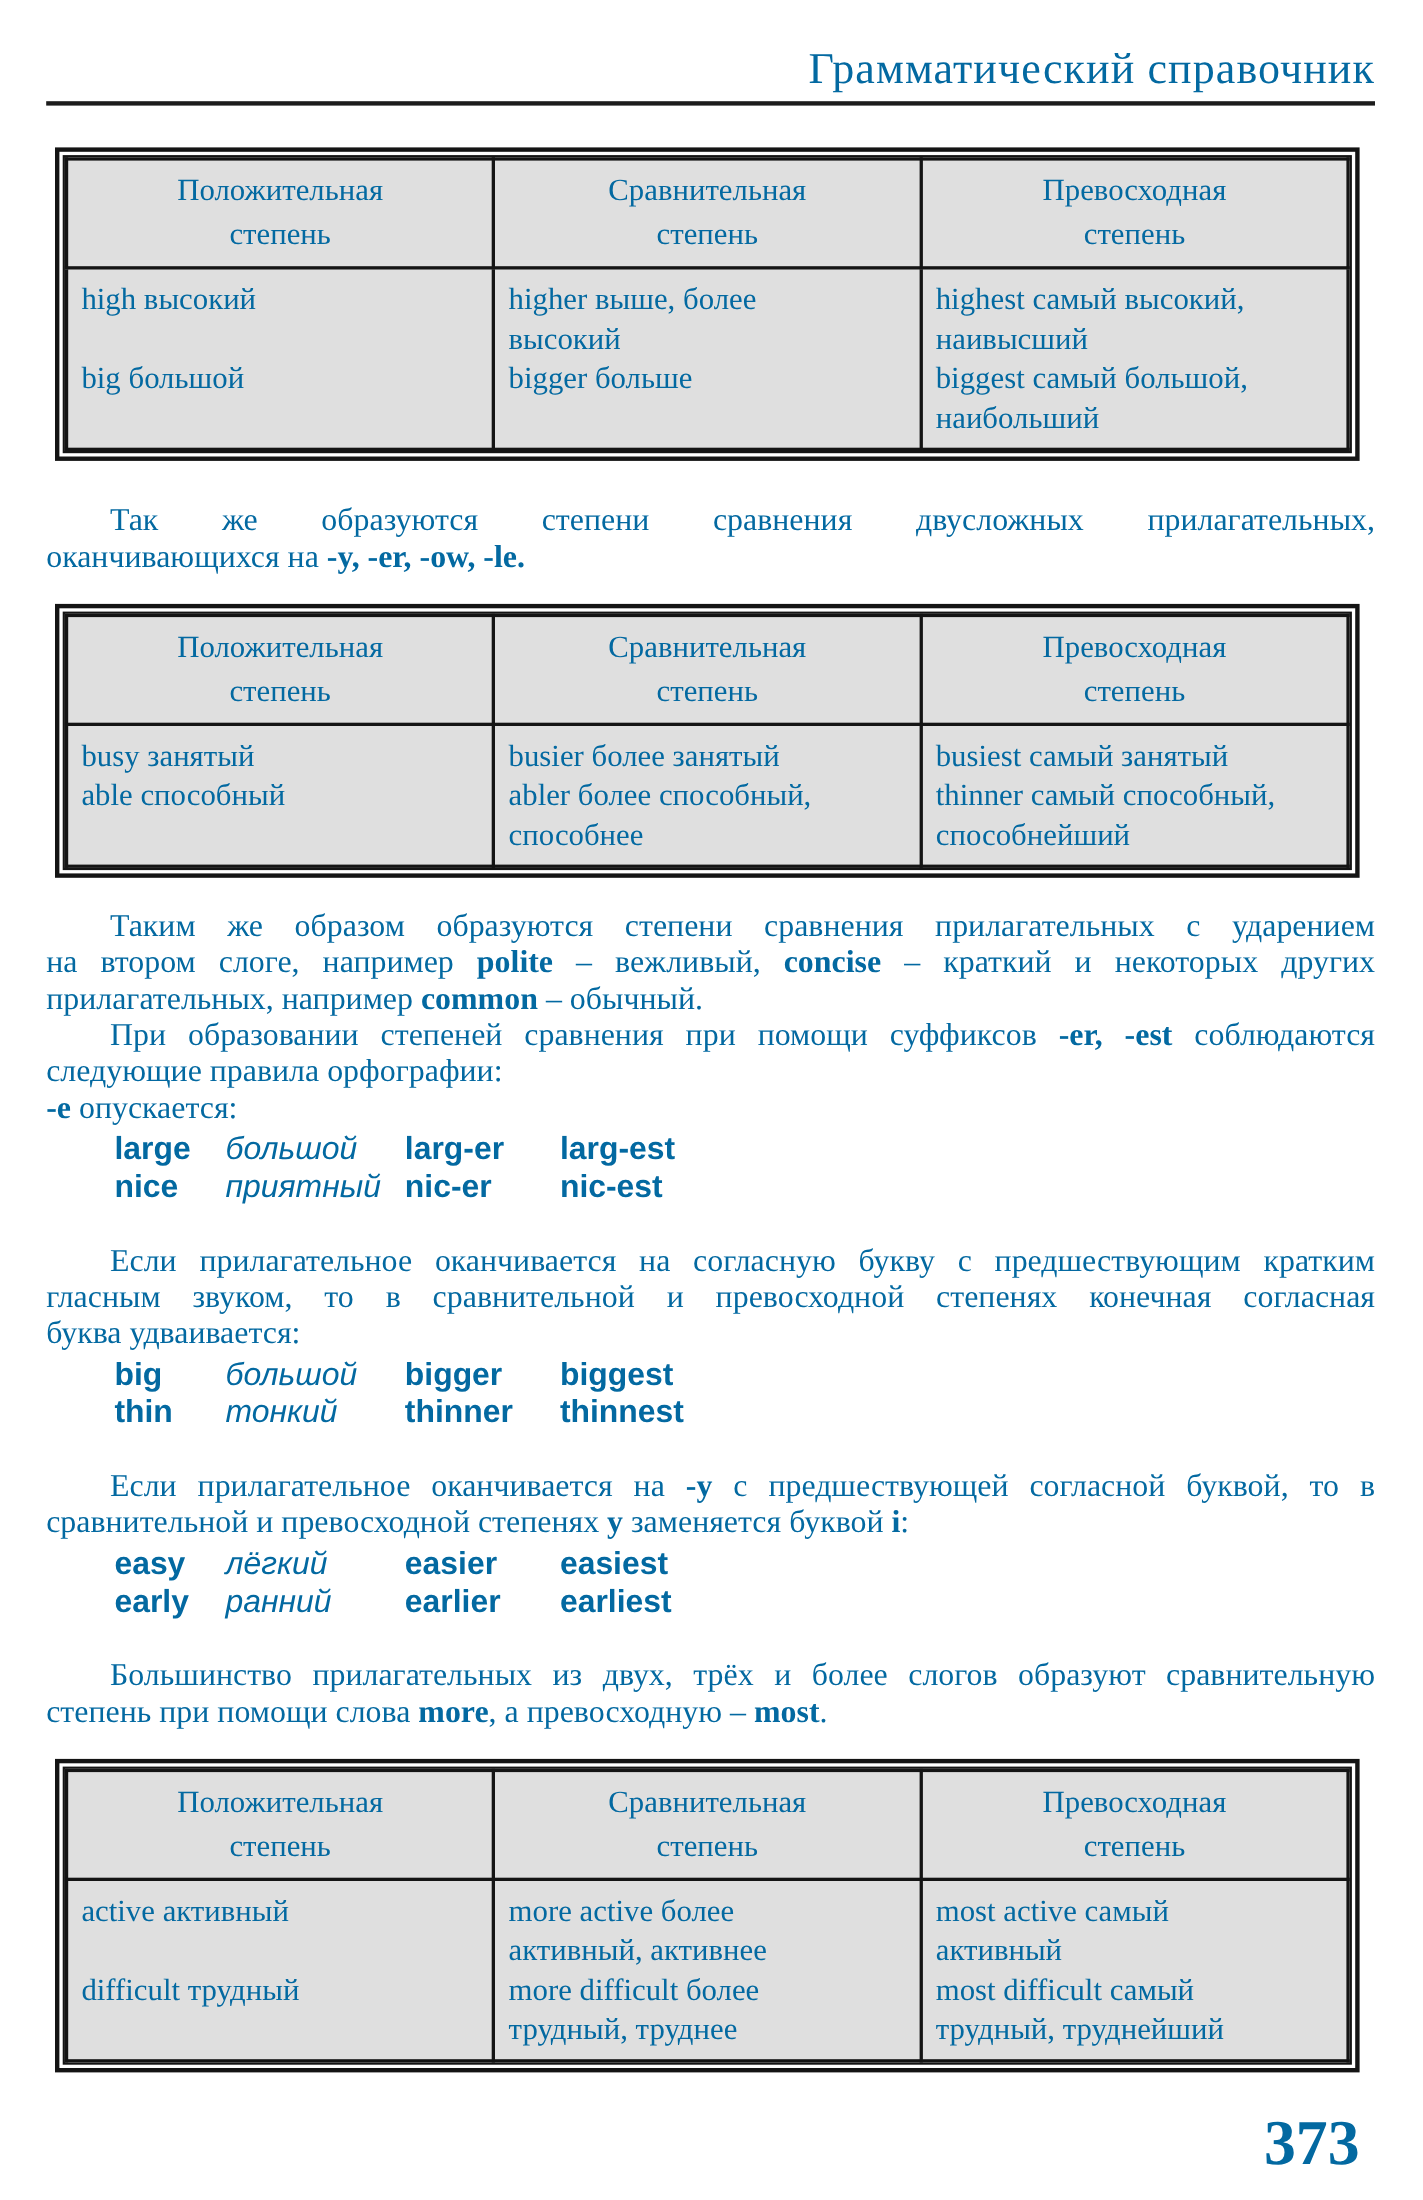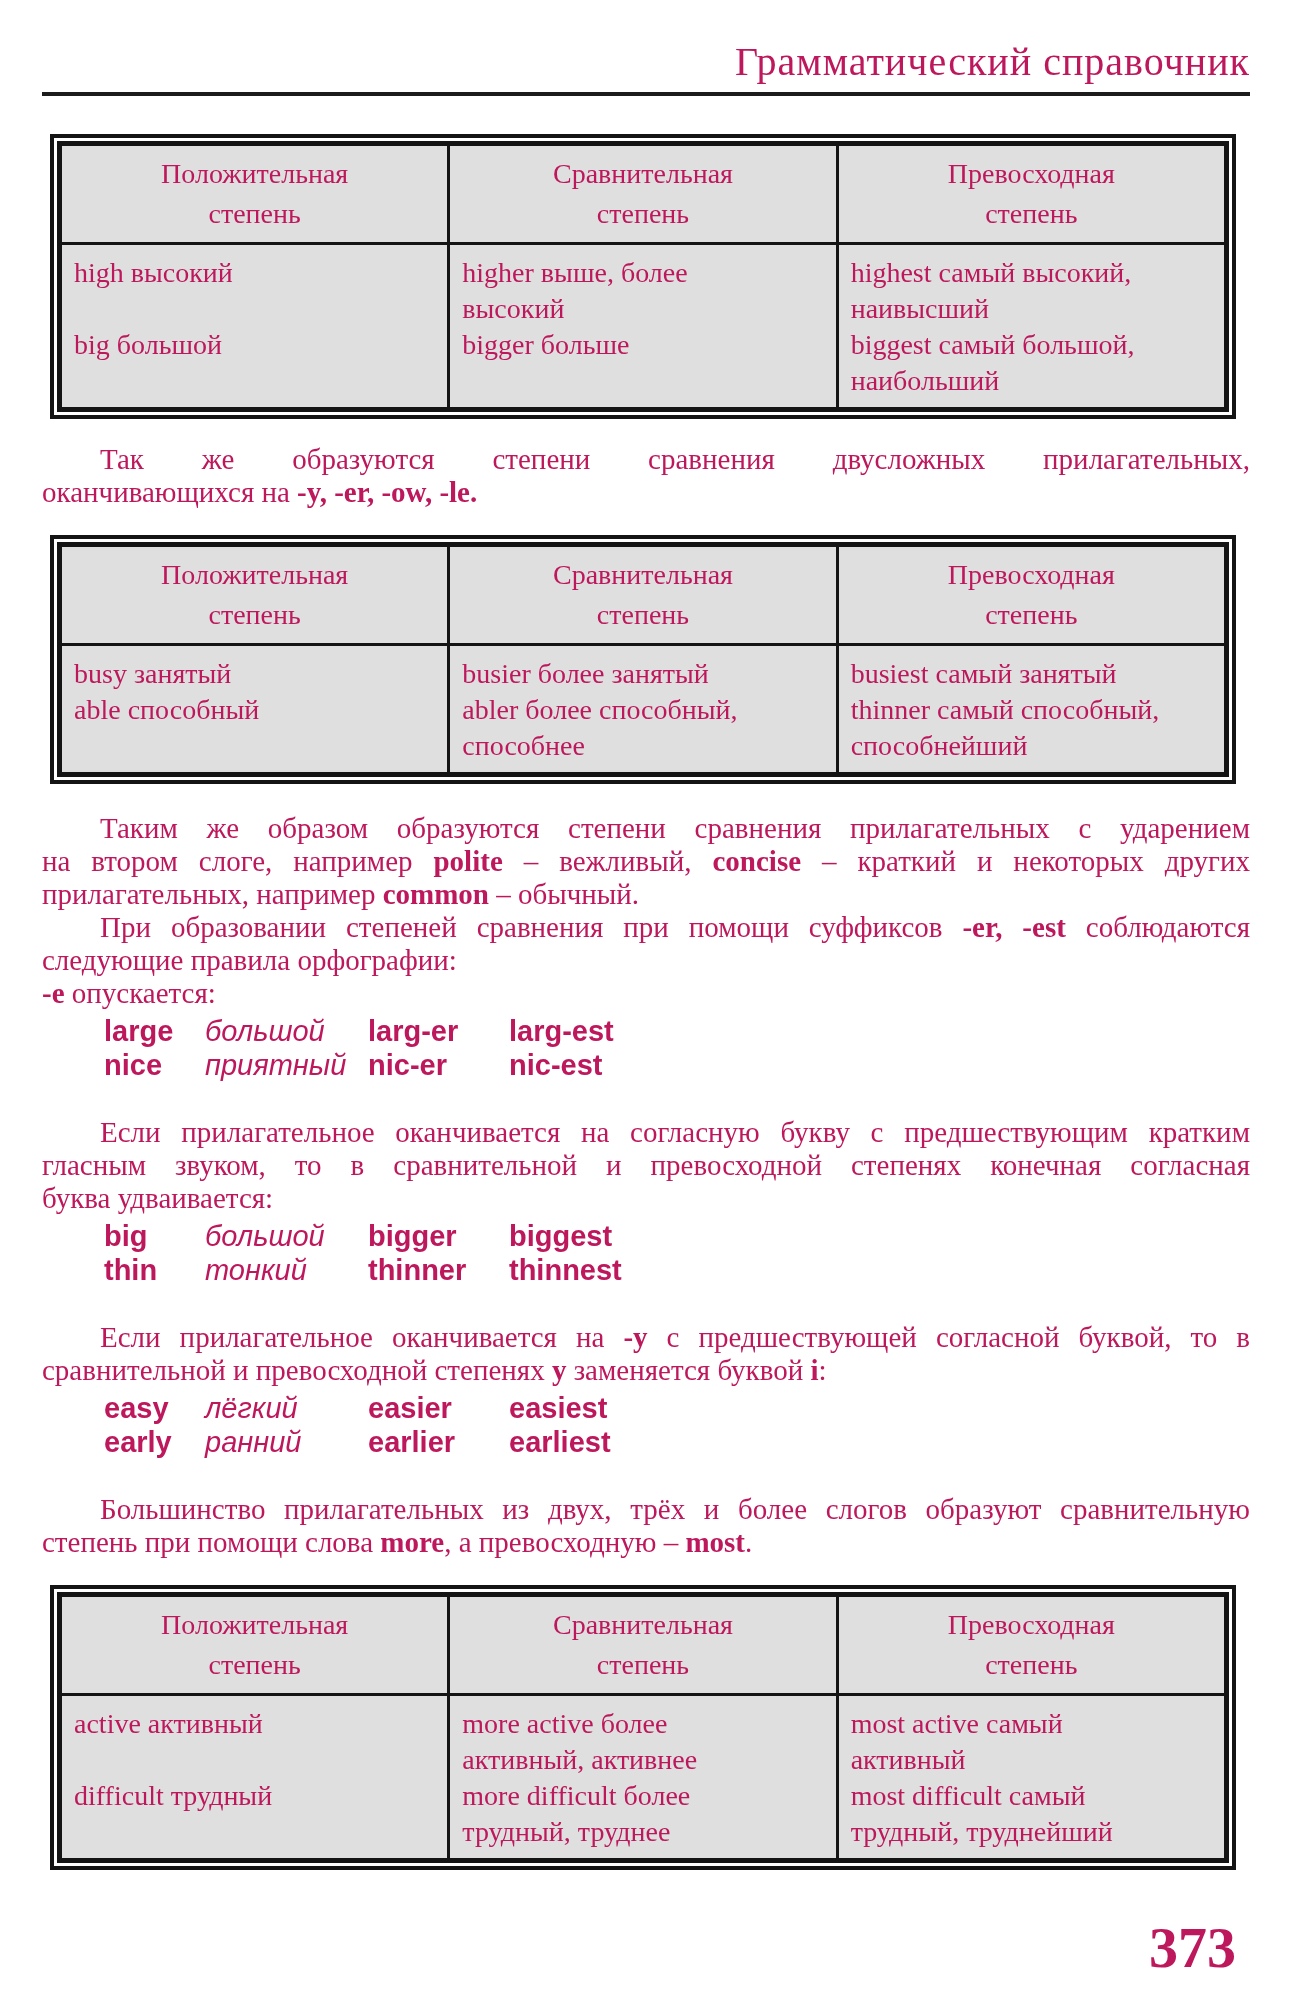--- a/index.html
+++ b/index.html
@@ -1,19 +1,19 @@
 <!DOCTYPE html>
 <html><head>
 <meta charset="utf-8">
 <style>
   html,body { margin:0; padding:0; background:#ffffff; }
   .page {
     position:relative; width:1294px; height:2000px; background:#ffffff;
     box-sizing:border-box; padding:0 44px 0 42px; overflow:hidden;
-    font-family:"Liberation Serif", serif; color:#be185d;
+    font-family:"Liberation Serif", serif; color:#0369a1;
   }
   
   .running-title {
     margin-top:38px; text-align:right; font-size:40px; line-height:48px;
     letter-spacing:1px;
   }
   .head-rule { border-bottom:4px solid #1c1c1c; margin-top:6px; }
 
   
   .tbl { margin:38px 14px 0 8px; border:4px solid #141414; padding:3px; background:#ffffff; }
@@ -26,21 +26,21 @@
   }
   td { vertical-align:top; font-size:28px; line-height:36px; padding:10px 8px 8px 12px; }
   .cline b { font-weight:normal; }
 
   
   .para { margin:0; font-size:29px; }
   .pline { text-align:justify; line-height:33px; }
   .pline.jl { text-align-last:justify; }
   .pline.first { text-indent:58px; }
   .para b { font-weight:bold; }
-  .mt22 { margin-top:24px; }
+  .mt22 { margin-top:38px; }
   .mt28 { margin-top:28px; }
   .tblmt26 { margin-top:26px; }
 
   
   .examples { margin:4px 0 34px; padding-left:62px;
     font-family:"Liberation Sans", sans-serif; font-size:29px; }
   .ex-row { display:grid; grid-template-columns:90px 152px 130px auto; line-height:34px;gap:11px; }
   .ex-en, .ex-c, .ex-s { font-weight:bold; }
   .ex-ru { font-style:italic; font-weight:normal; }
 

